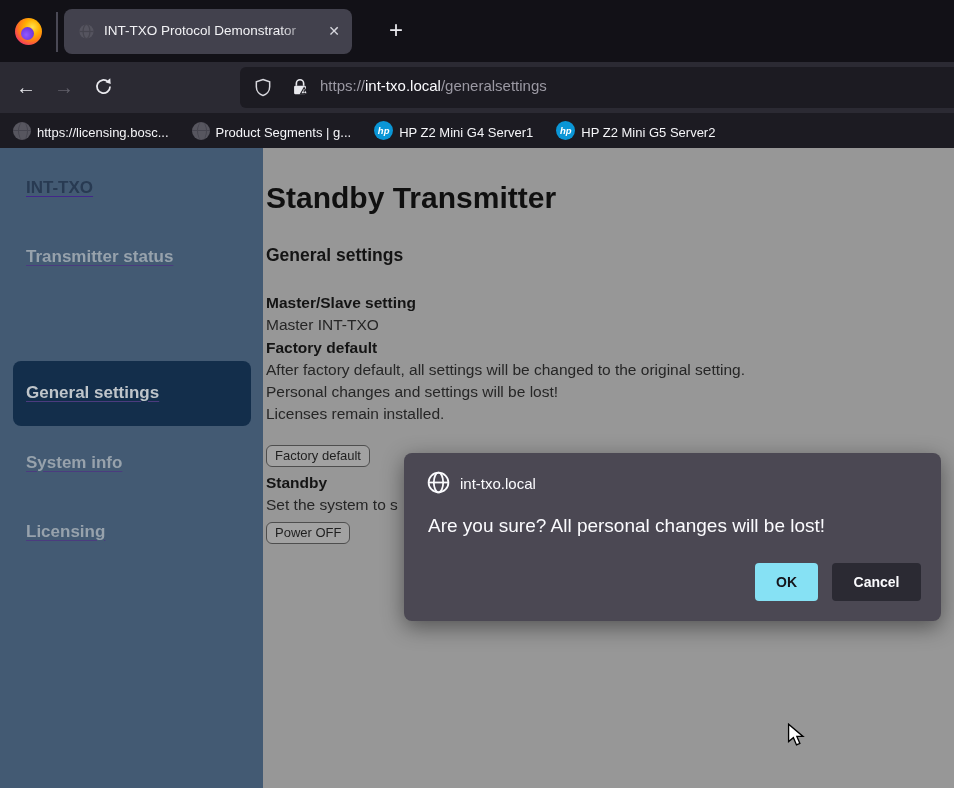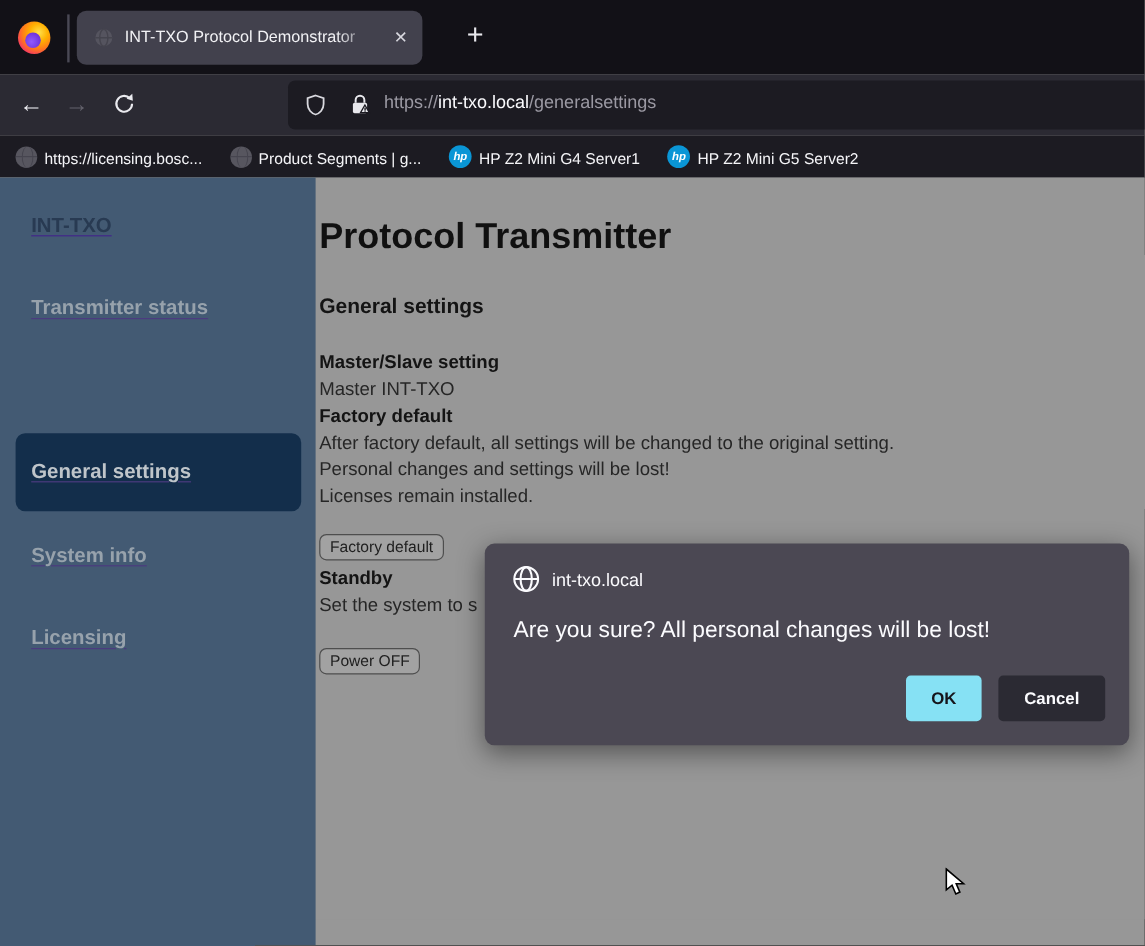--- a/index.html
+++ b/index.html
@@ -147,32 +147,32 @@
       <a class="nav-item nav-home" style="top:30px">INT-TXO</a>
       <a class="nav-item" style="top:99px">Transmitter status</a>
       <div class="nav-active-box">
         <a class="nav-item">General settings</a>
       </div>
       <a class="nav-item" style="top:305px">System info</a>
       <a class="nav-item" style="top:374px">Licensing</a>
     </div>
 
     <div class="content">
-      <div class="h1">Protocol Transmitter</div>
+      <div class="h1">Standby Transmitter</div>
       <div class="h2">General settings</div>
       <div class="h3" style="top:146px">Master/Slave setting</div>
       <div class="body-line" style="top:168px">Master INT-TXO</div>
       <div class="h3" style="top:191px">Factory default</div>
       <div class="body-line" style="top:213px">After factory default, all settings will be changed to the original setting.</div>
       <div class="body-line" style="top:257px">Licenses remain installed.</div>
       <div class="body-line" style="top:235px">Personal changes and settings will be lost!</div>
       <button class="page-btn" style="top:297px">Factory default</button>
       <div class="h3" style="top:326px">Standby</div>
       <div class="body-line" style="top:348px">Set the system to s</div>
-      <button class="page-btn" style="top:392px">Power OFF</button>
+      <button class="page-btn" style="top:374px">Power OFF</button>
     </div>
 
     <div class="dialog">
       <svg class="dlg-globe" width="25" height="25" viewBox="0 0 24 24">
         <circle cx="12" cy="12" r="9.5" fill="none" stroke="#fbfbfe" stroke-width="1.7"></circle>
         <line x1="2.5" y1="12" x2="21.5" y2="12" stroke="#fbfbfe" stroke-width="1.7"></line>
         <ellipse cx="12" cy="12" rx="4.5" ry="9.5" fill="none" stroke="#fbfbfe" stroke-width="1.7"></ellipse>
       </svg>
       <div class="dlg-origin">int-txo.local</div>
       <div class="dlg-msg">Are you sure? All personal changes will be lost!</div>

